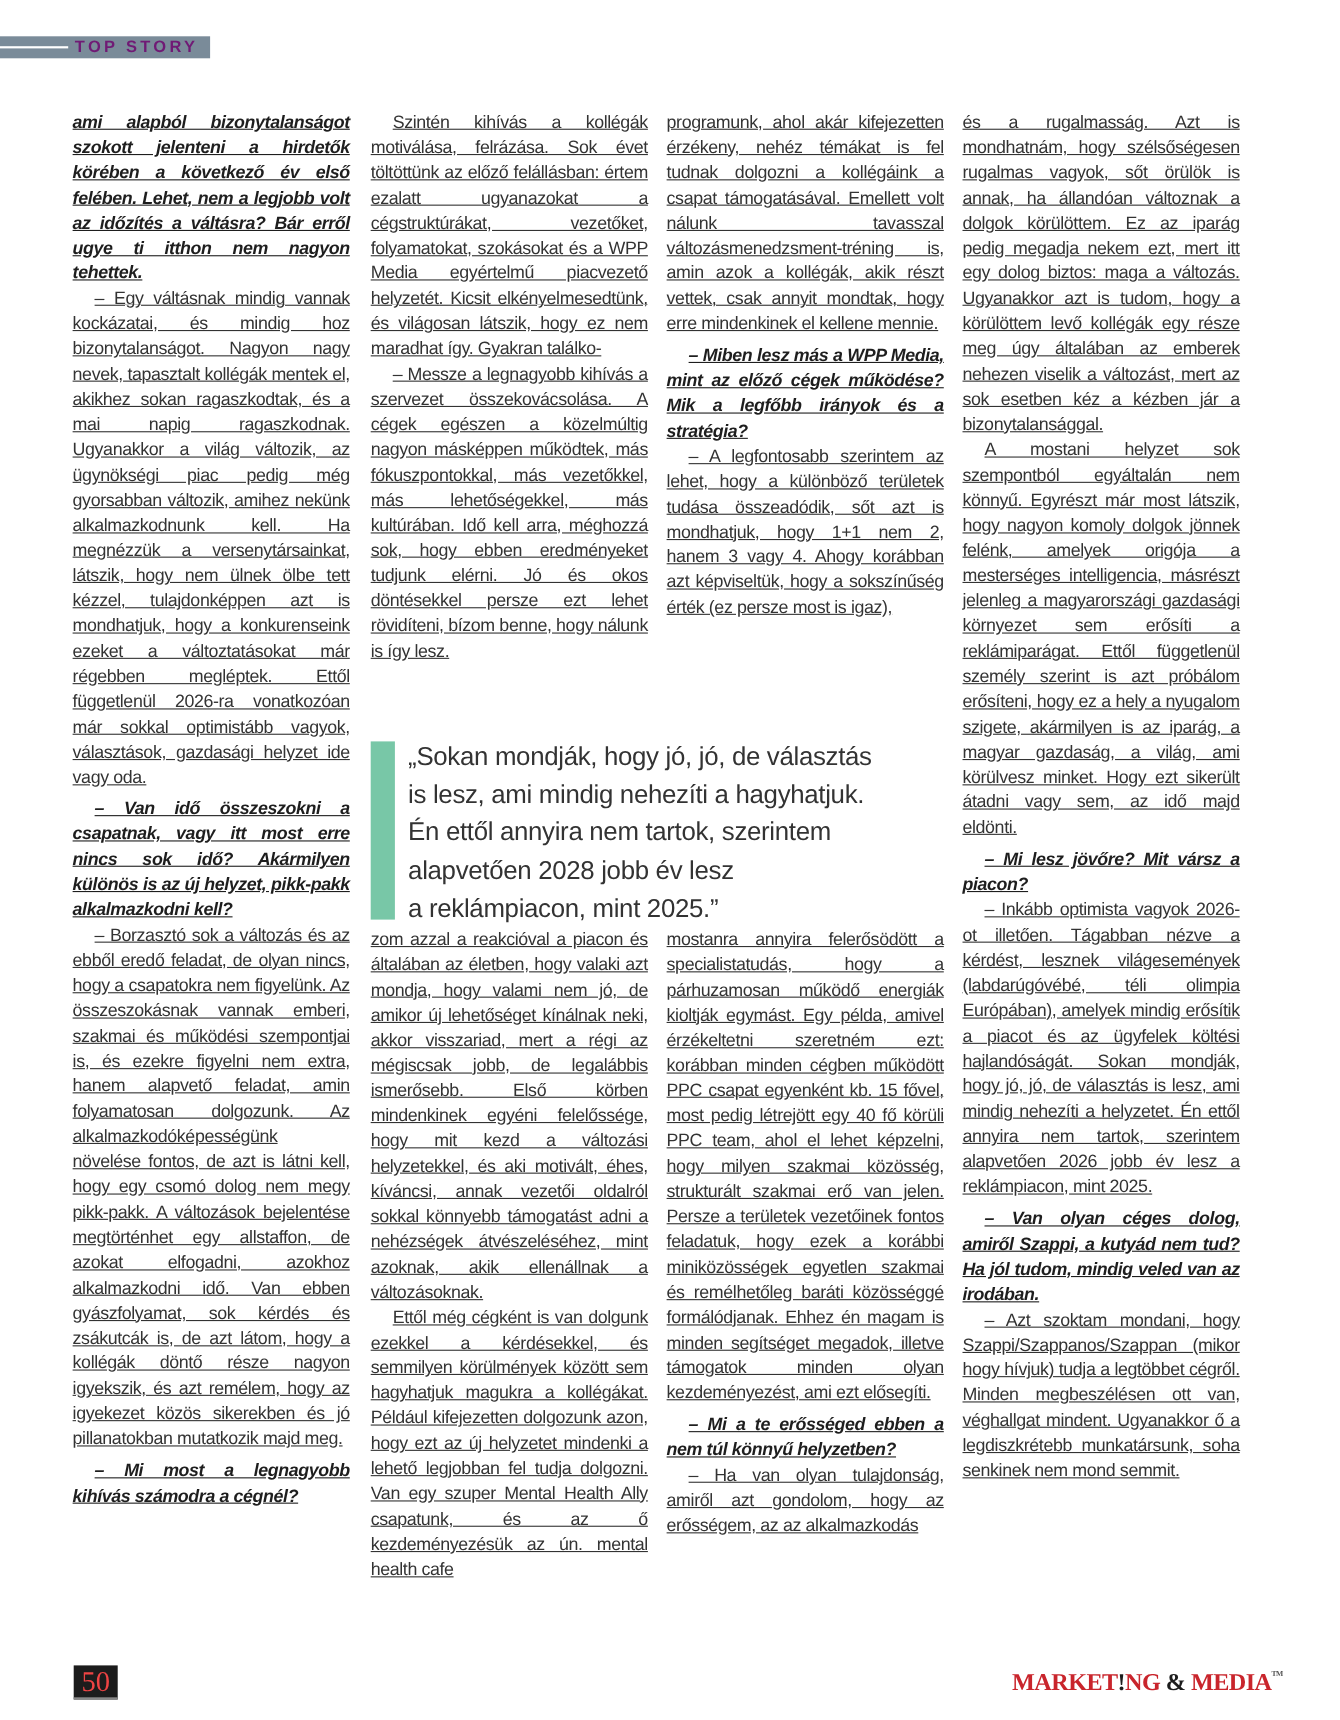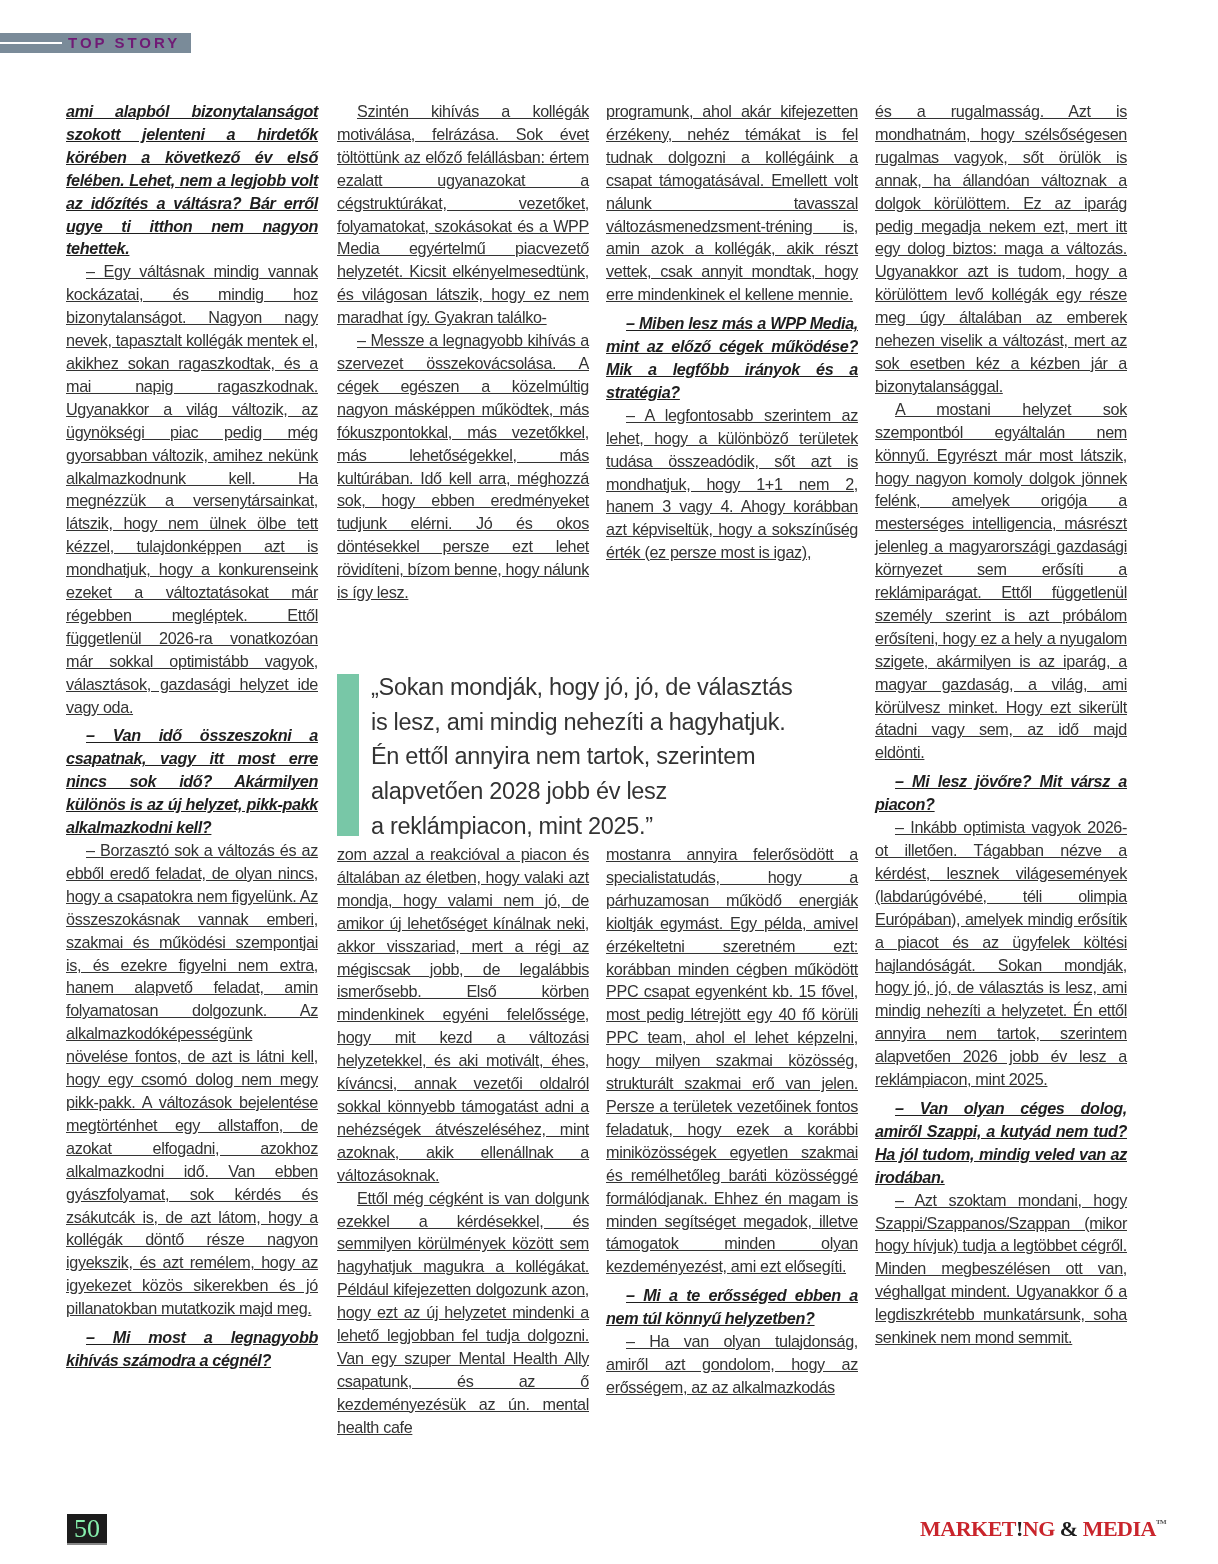--- a/index.html
+++ b/index.html
@@ -26,21 +26,21 @@
   #col2b { left: 337px; top: 843px; }
   #col3b { left: 606px; top: 843px; }
 
   .pullquote { position: absolute; left: 337px; top: 670px; width: 520px; height: 172px; }
   .pq-bar { position: absolute; left: 0; top: 4px; width: 22px; height: 162px; background: #78c7a7; }
   .pq-text { position: absolute; left: 34px; top: 0; font-size: 23.5px; line-height: 34.7px;
              color: #333333; font-weight: normal; letter-spacing: -0.3px; }
   .pq-line { display: block; white-space: nowrap; }
 
   .page-number { position: absolute; left: 67px; top: 1514px; width: 40px; height: 29px;
-                 background: #1c1c1c; color: #86efac; font-family: "Liberation Serif", serif;
+                 background: #1c1c1c; color: #ef4444; font-family: "Liberation Serif", serif;
                  font-size: 26px; line-height: 29px; text-align: center; border-bottom: 2px solid #888; }
   .brand { position: absolute; left: 920px; top: 1516px; font-family: "Liberation Serif", serif;
            font-weight: bold; font-size: 22px; color: #c9252c; letter-spacing: -0.5px; white-space: nowrap; }
   .brand .amp { color: #1c1c1c; }
   .brand .bang { color: #1c1c1c; }
   .brand sup { font-size: 7px; color: #555; vertical-align: top; position: relative; top: 2px; }
 </style>
 </head>
 <body>
 

